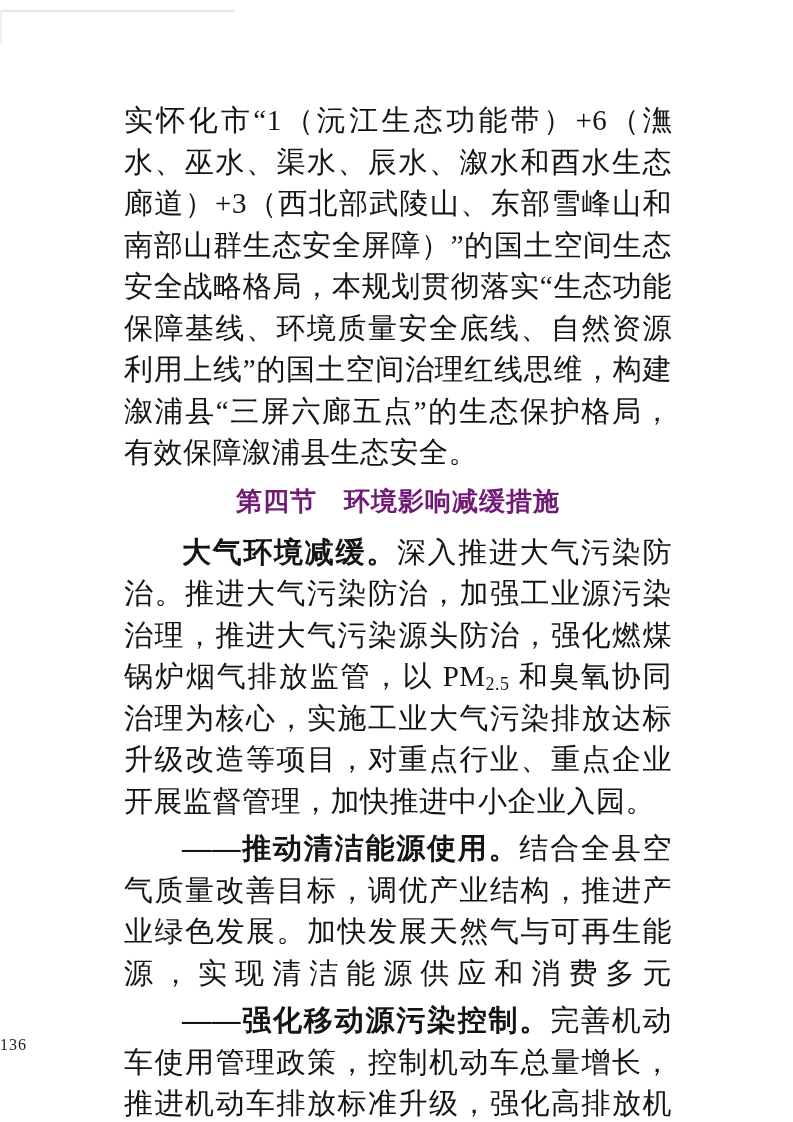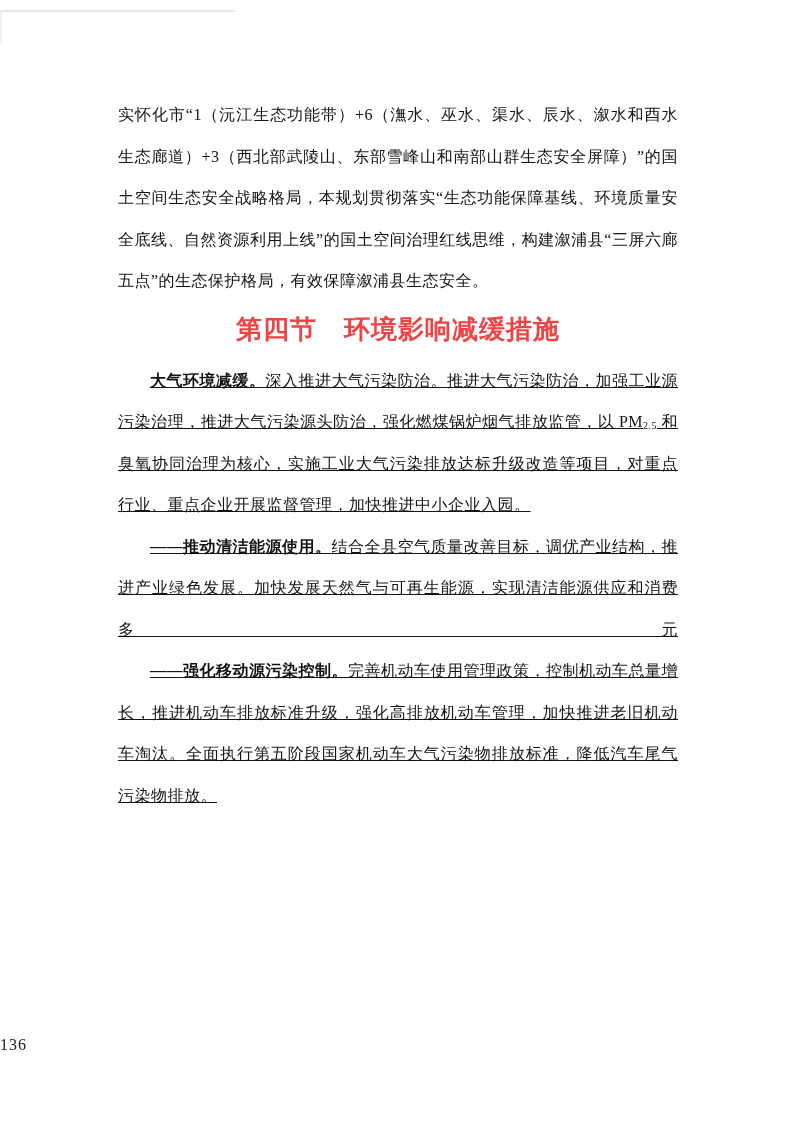--- a/index.html
+++ b/index.html
@@ -33,45 +33,45 @@
     height: 34px;
     background: #efefef;
   }
   .content {
     position: absolute;
     top: 94px;
     left: 118px;
     width: 560px;
   }
   .para {
-    margin: 0;
-    font-size: 16px;
+    margin: 6px;
+    font-size: 29px;
     line-height: 41.5px;
     text-align: justify;
     text-justify: inter-character;
     text-justify: inter-ideograph;
     letter-spacing: 0.5px;
   }
-  .para.indent { text-indent: 2em; text-decoration: underline; }
+  .para.indent { text-indent: 2em; }
   .para.fill-last { text-align-last: justify; }
   .bold { font-weight: 700; }
   sub.subscript {
     font-size: 0.62em;
     line-height: 0;
     vertical-align: -0.25em;
   }
   .heading {
     margin: 10px 0 14px 0;
     font-family: "Liberation Sans", "DejaVu Sans", sans-serif;
     font-weight: 700;
     font-size: 26px;
     line-height: 34px;
     text-align: center;
     letter-spacing: 1px;
-    color: #ef4444;
+    color: #701a75;
   }
   .page-number {
     position: absolute;
     bottom: 68px;
     left: 0;
     width: 100%;
     text-align: left;
     font-size: 16px;
     letter-spacing: 1px;
     color: #1a1a1a;

